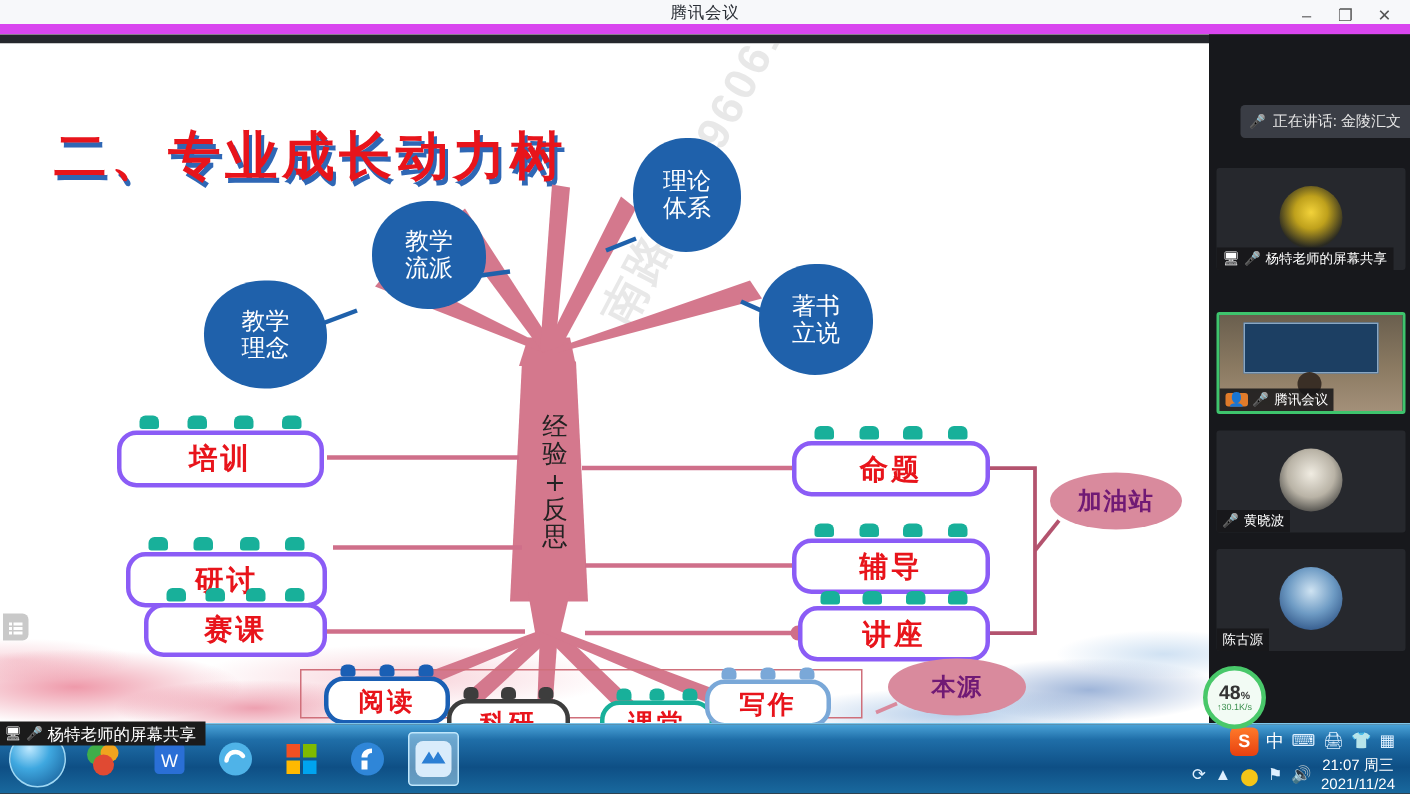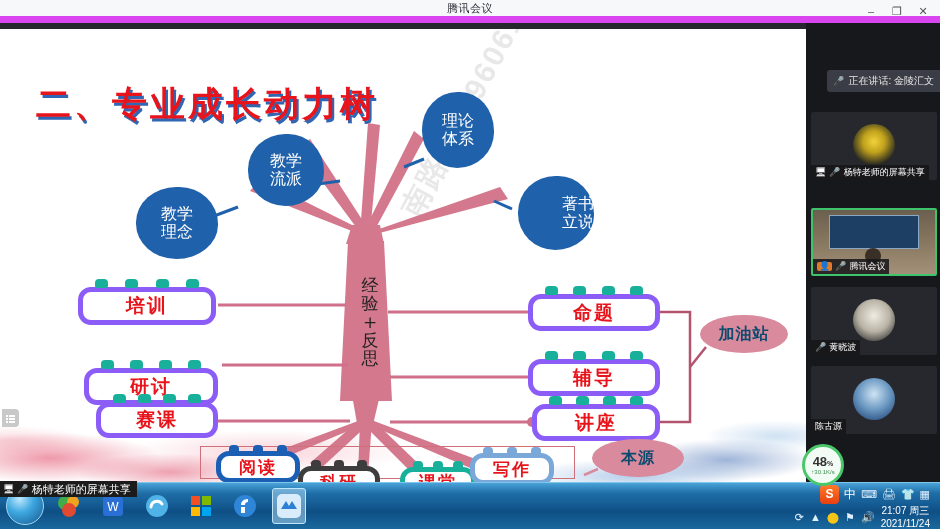--- a/index.html
+++ b/index.html
@@ -92,36 +92,36 @@
   
   .trunk-label {
     position: absolute; left: 355px; top: 247px; width: 30px;
     font-size: 17px; color: #222; font-family: "DejaVu Serif", serif;
     line-height: 1.08; text-align: center;
   }
 
   
   .lego {
     position: absolute; display: flex; align-items: center; justify-content: center;
-    border-radius: 13px; border: 5px solid #8b5cf6;
+    border-radius: 13px; border: 3px solid #8b5cf6;
     background: #fff; color: #e8141b; font-weight: 700;
     font-size: 19px; font-family: "DejaVu Serif", serif; letter-spacing: 2px;
   }
   .lego .studs {
     position: absolute; left: 12px; top: -13px; right: 12px; height: 9px;
     display: flex; justify-content: space-between;
   }
   .lego .studs i {
     display: block; width: 13px; height: 9px; background: #18b09a;
     border-radius: 4px 4px 2px 2px;
   }
 
   
   .callout {
-    position: absolute; background: #d98a9d; color: #0c4a6e;
+    position: absolute; background: #d98a9d; color: #701a75;
     border-radius: 50%/50%; display: flex; align-items: center;
     justify-content: center; font-size: 16px; font-weight: 700;
     font-family: "DejaVu Serif", serif; letter-spacing: 1px;
   }
   .callout:after {
     content: ""; position: absolute; width: 0; height: 0;
   }
 
   
   .root-rect {
@@ -286,21 +286,21 @@
 
       <div class="ell" style="left:136px; top:158px; width:82px; height:72px;">
         <span>教学<br>理念</span>
       </div>
       <div class="ell" style="left:248px; top:105px; width:76px; height:72px;">
         <span>教学<br>流派</span>
       </div>
       <div class="ell" style="left:422px; top:63px; width:72px; height:76px;">
         <span>理论<br>体系</span>
       </div>
-      <div class="ell" style="left:518px; top:147px; width:76px; height:74px;justify-content:flex-end;">
+      <div class="ell" style="left:506px; top:147px; width:76px; height:74px;">
         <span>著书<br>立说</span>
       </div>
 
       <div class="trunk-label">经<br>验<br>+<br>反<br>思</div>
 
       <div class="lego" style="left:78px; top:258px; width:138px; height:38px;">
         <div class="studs">
             <i></i>
             <i></i>
             <i></i>

